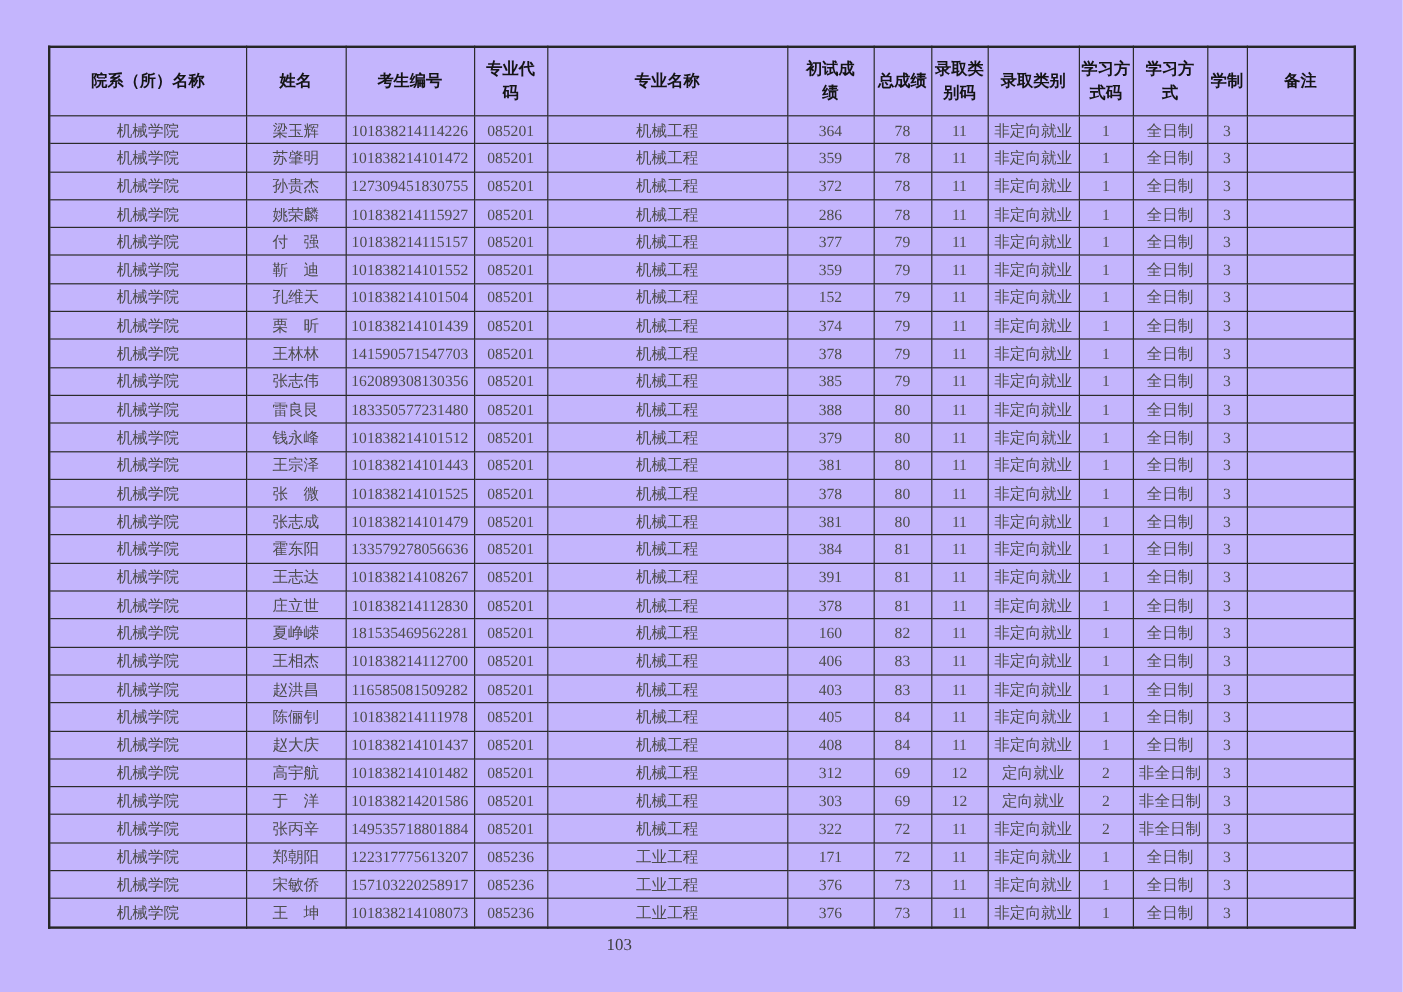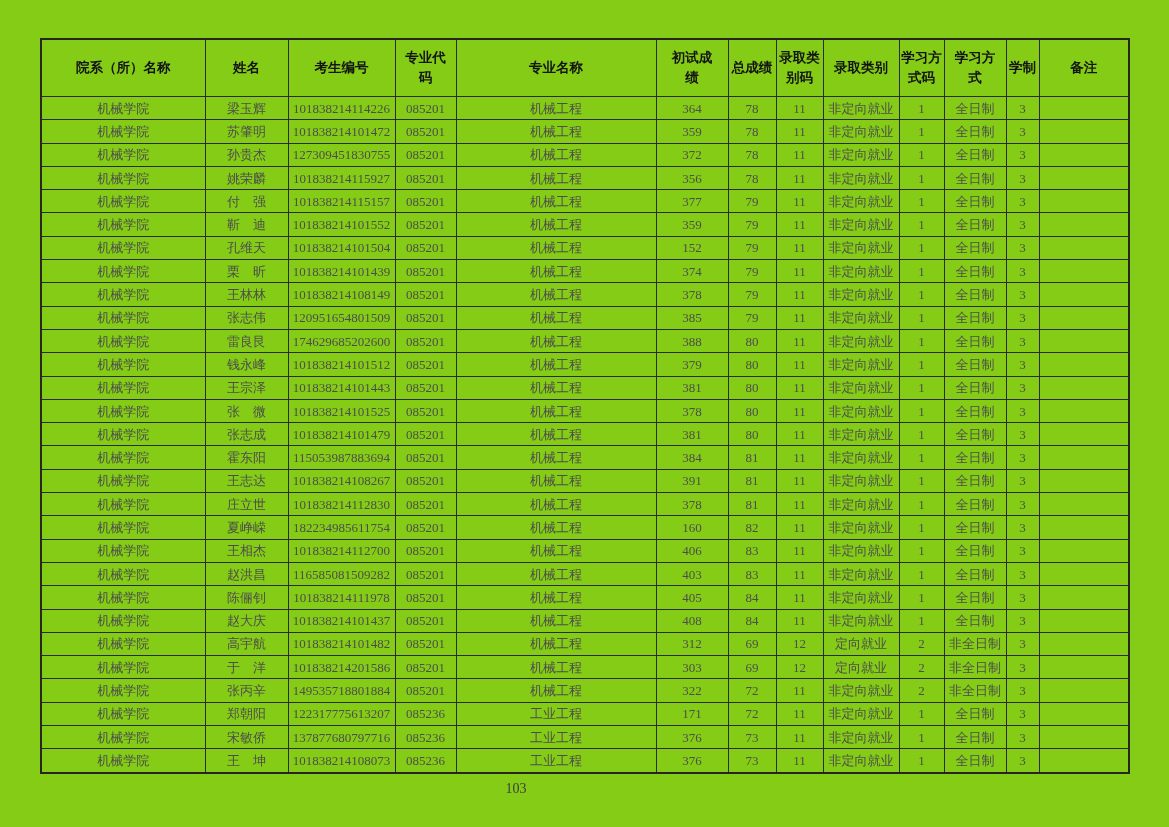--- a/index.html
+++ b/index.html
@@ -10,21 +10,21 @@
     height: 827px;
     font-family: "Liberation Serif", "DejaVu Serif", serif;
     position: relative;
     overflow: hidden;
   }
   .doc-page {
     position: absolute;
     left: 0; top: 0;
     width: 1169px;
     height: 827px;
-    background: #84cc16;
+    background: #c4b5fd;
   }
   table.admission-table {
     position: absolute;
     left: 40px;
     top: 38px;
     width: 1088px;
     border-collapse: collapse;
     table-layout: fixed;
     border: 2px solid #262626;
   }
@@ -149,21 +149,21 @@
           <td>全日制</td>
           <td>3</td>
           <td></td>
         </tr>
         <tr>
           <td>机械学院</td>
           <td>姚荣麟</td>
           <td>101838214115927</td>
           <td>085201</td>
           <td>机械工程</td>
-          <td>356</td>
+          <td>286</td>
           <td>78</td>
           <td>11</td>
           <td>非定向就业</td>
           <td>1</td>
           <td>全日制</td>
           <td>3</td>
           <td></td>
         </tr>
         <tr>
           <td>机械学院</td>
@@ -221,51 +221,51 @@
           <td>11</td>
           <td>非定向就业</td>
           <td>1</td>
           <td>全日制</td>
           <td>3</td>
           <td></td>
         </tr>
         <tr>
           <td>机械学院</td>
           <td>王林林</td>
-          <td>101838214108149</td>
+          <td>141590571547703</td>
           <td>085201</td>
           <td>机械工程</td>
           <td>378</td>
           <td>79</td>
           <td>11</td>
           <td>非定向就业</td>
           <td>1</td>
           <td>全日制</td>
           <td>3</td>
           <td></td>
         </tr>
         <tr>
           <td>机械学院</td>
           <td>张志伟</td>
-          <td>120951654801509</td>
+          <td>162089308130356</td>
           <td>085201</td>
           <td>机械工程</td>
           <td>385</td>
           <td>79</td>
           <td>11</td>
           <td>非定向就业</td>
           <td>1</td>
           <td>全日制</td>
           <td>3</td>
           <td></td>
         </tr>
         <tr>
           <td>机械学院</td>
           <td>雷良艮</td>
-          <td>174629685202600</td>
+          <td>183350577231480</td>
           <td>085201</td>
           <td>机械工程</td>
           <td>388</td>
           <td>80</td>
           <td>11</td>
           <td>非定向就业</td>
           <td>1</td>
           <td>全日制</td>
           <td>3</td>
           <td></td>
@@ -326,21 +326,21 @@
           <td>11</td>
           <td>非定向就业</td>
           <td>1</td>
           <td>全日制</td>
           <td>3</td>
           <td></td>
         </tr>
         <tr>
           <td>机械学院</td>
           <td>霍东阳</td>
-          <td>115053987883694</td>
+          <td>133579278056636</td>
           <td>085201</td>
           <td>机械工程</td>
           <td>384</td>
           <td>81</td>
           <td>11</td>
           <td>非定向就业</td>
           <td>1</td>
           <td>全日制</td>
           <td>3</td>
           <td></td>
@@ -371,21 +371,21 @@
           <td>11</td>
           <td>非定向就业</td>
           <td>1</td>
           <td>全日制</td>
           <td>3</td>
           <td></td>
         </tr>
         <tr>
           <td>机械学院</td>
           <td>夏峥嵘</td>
-          <td>182234985611754</td>
+          <td>181535469562281</td>
           <td>085201</td>
           <td>机械工程</td>
           <td>160</td>
           <td>82</td>
           <td>11</td>
           <td>非定向就业</td>
           <td>1</td>
           <td>全日制</td>
           <td>3</td>
           <td></td>
@@ -506,21 +506,21 @@
           <td>11</td>
           <td>非定向就业</td>
           <td>1</td>
           <td>全日制</td>
           <td>3</td>
           <td></td>
         </tr>
         <tr>
           <td>机械学院</td>
           <td>宋敏侨</td>
-          <td>137877680797716</td>
+          <td>157103220258917</td>
           <td>085236</td>
           <td>工业工程</td>
           <td>376</td>
           <td>73</td>
           <td>11</td>
           <td>非定向就业</td>
           <td>1</td>
           <td>全日制</td>
           <td>3</td>
           <td></td>

